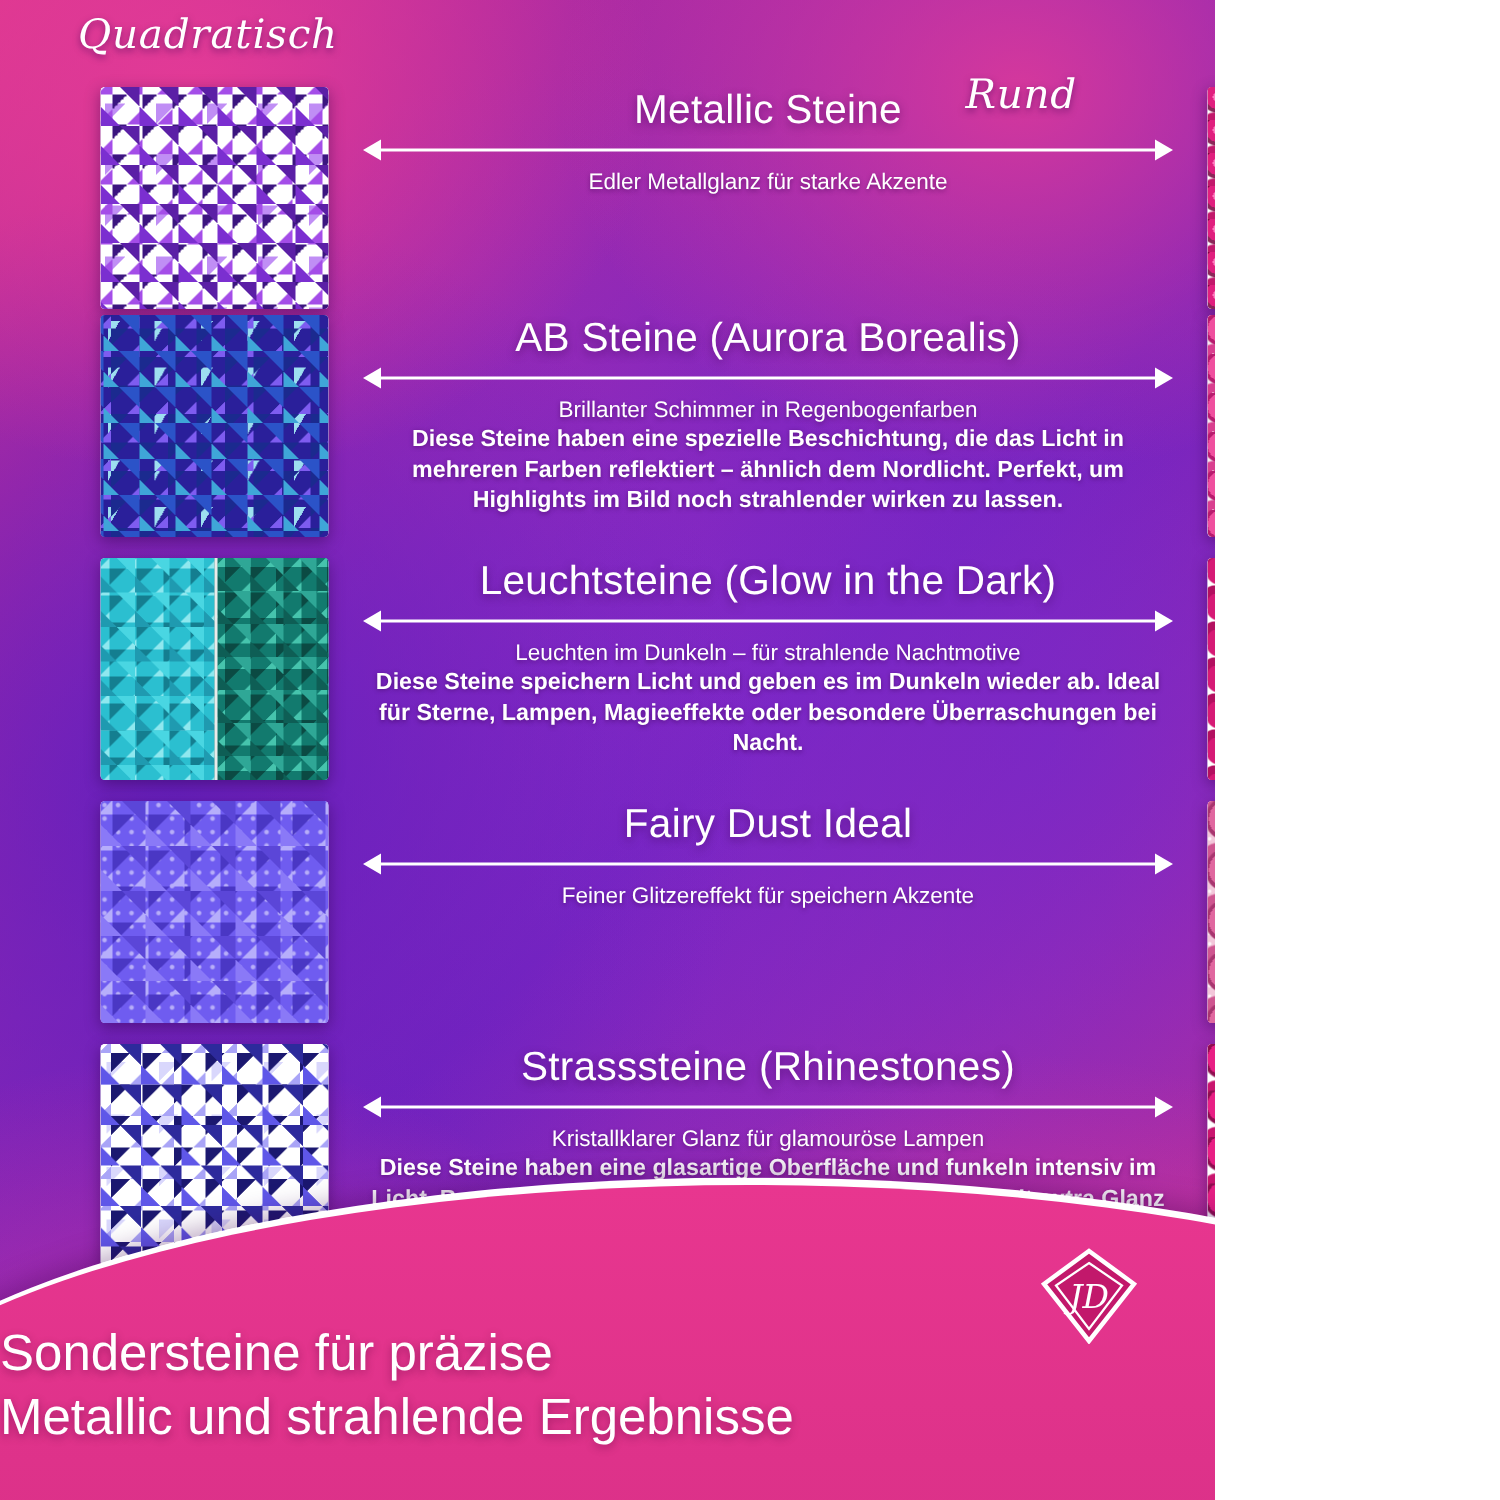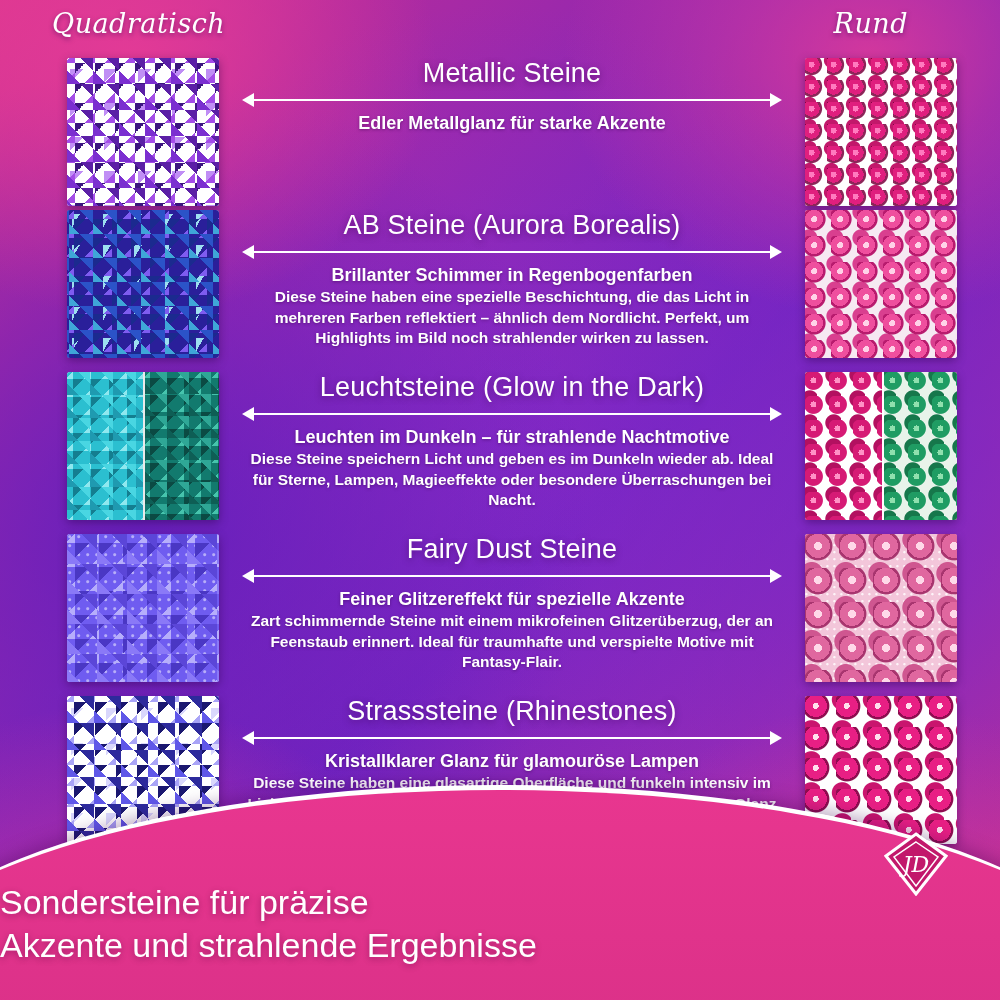--- a/index.html
+++ b/index.html
@@ -7,21 +7,21 @@
     padding: 0;
   }
   body {
     width: 1000px;
     height: 1000px;
     font-family: "Liberation Sans", sans-serif;
     overflow: hidden;
   }
   .poster {
     position: relative;
-    width: 1000px;
+    width: 810px;
     height: 1000px;
     background:
       radial-gradient(circle at 14% 52%, rgba(96,30,190,0.85) 0%, rgba(96,30,190,0.0) 45%),
       radial-gradient(circle at 86% 50%, rgba(120,40,200,0.75) 0%, rgba(120,40,200,0.0) 42%),
       radial-gradient(circle at 50% 45%, rgba(140,45,205,0.55) 0%, rgba(140,45,205,0.0) 60%),
       linear-gradient(135deg, #d9368f 0%, #b02ba0 18%, #8a27b5 38%, #7322bd 55%, #9b2bb0 75%, #c5318f 100%);
     overflow: hidden;
   }
   
   .glow-tl {
@@ -59,21 +59,21 @@
     top: 8px;
     font-family: "DejaVu Serif", serif;
     font-style: italic;
     font-size: 27px;
     color: #ffffff;
     text-shadow: 0 2px 5px rgba(60,0,80,0.55);
     letter-spacing: 0.5px;
     white-space: nowrap;
   }
   .hdr-left { left: 52px; }
-  .hdr-right { right: 92px; }
+  .hdr-right { right: 92px; margin-top: 40px; }
 
   
   .row {
     position: absolute;
     left: 12px;
     width: 1000px;
     height: 148px;
   }
   .thumb {
     position: absolute;
@@ -120,22 +120,22 @@
     position: absolute;
     top: 2px;
     width: 0; height: 0;
     border-top: 7px solid transparent;
     border-bottom: 7px solid transparent;
   }
   .arrow-head.l { left: 0; border-right: 12px solid #ffffff; }
   .arrow-head.r { right: 0; border-left: 12px solid #ffffff; }
 
   .subtitle {
-    font-size: 18px;
-    font-weight: bold;
+    font-size: 15px;
+    font-weight: normal;
     color: #ffffff;
     margin: 0 0 1px 0;
     text-shadow: 0 1px 3px rgba(60,0,80,0.5);
   }
   .desc {
     font-size: 15.5px;
     font-weight: bold;
     color: #ffffff;
     line-height: 1.33;
     margin: 0;
@@ -364,28 +364,27 @@
   </div>
 
   <div class="row" style="top:534px;">
     <div class="thumb left">
       <div class="pat pat-sq-fairy"></div>
     </div>
     <div class="thumb right">
       <div class="pat pat-rd-fairy"></div>
     </div>
     <div class="center">
-      <div class="title">Fairy Dust Steine</div>
+      <div class="title">Fairy Dust Ideal</div>
       <div class="arrow-wrap">
         <div class="arrow-line"></div>
         <div class="arrow-head l"></div>
         <div class="arrow-head r"></div>
       </div>
-      <div class="subtitle">Feiner Glitzereffekt für spezielle Akzente</div>
-      <div class="desc">Zart schimmernde Steine mit einem mikrofeinen Glitzerüberzug, der an Feenstaub erinnert. Ideal für traumhafte und verspielte Motive mit Fantasy-Flair.</div>
+      <div class="subtitle">Feiner Glitzereffekt für speichern Akzente</div>
     </div>
   </div>
 
   <div class="row" style="top:696px;">
     <div class="thumb left">
       <div class="pat pat-sq-rhine"></div>
     </div>
     <div class="thumb right">
       <div class="pat pat-rd-rhine"></div>
     </div>
@@ -404,15 +403,15 @@
   <div class="banner"></div>
 
   <svg class="logo" viewBox="0 0 64 64">
     <polygon points="32,2 62,24 32,62 2,24" fill="#c2186b" stroke="#ffffff" stroke-width="3"></polygon>
     <polygon points="32,10 54,25 32,54 10,25" fill="none" stroke="#ffffff" stroke-width="1.5"></polygon>
     <text x="32" y="40" font-family="DejaVu Serif, serif" font-style="italic" font-size="22" fill="#ffffff" text-anchor="middle">JD</text>
   </svg>
 
   <div class="banner-text">
     <div>Sondersteine für präzise</div>
-    <div>Akzente und strahlende Ergebnisse</div>
+    <div>Metallic und strahlende Ergebnisse</div>
   </div>
 </div>
 
 </body></html>

